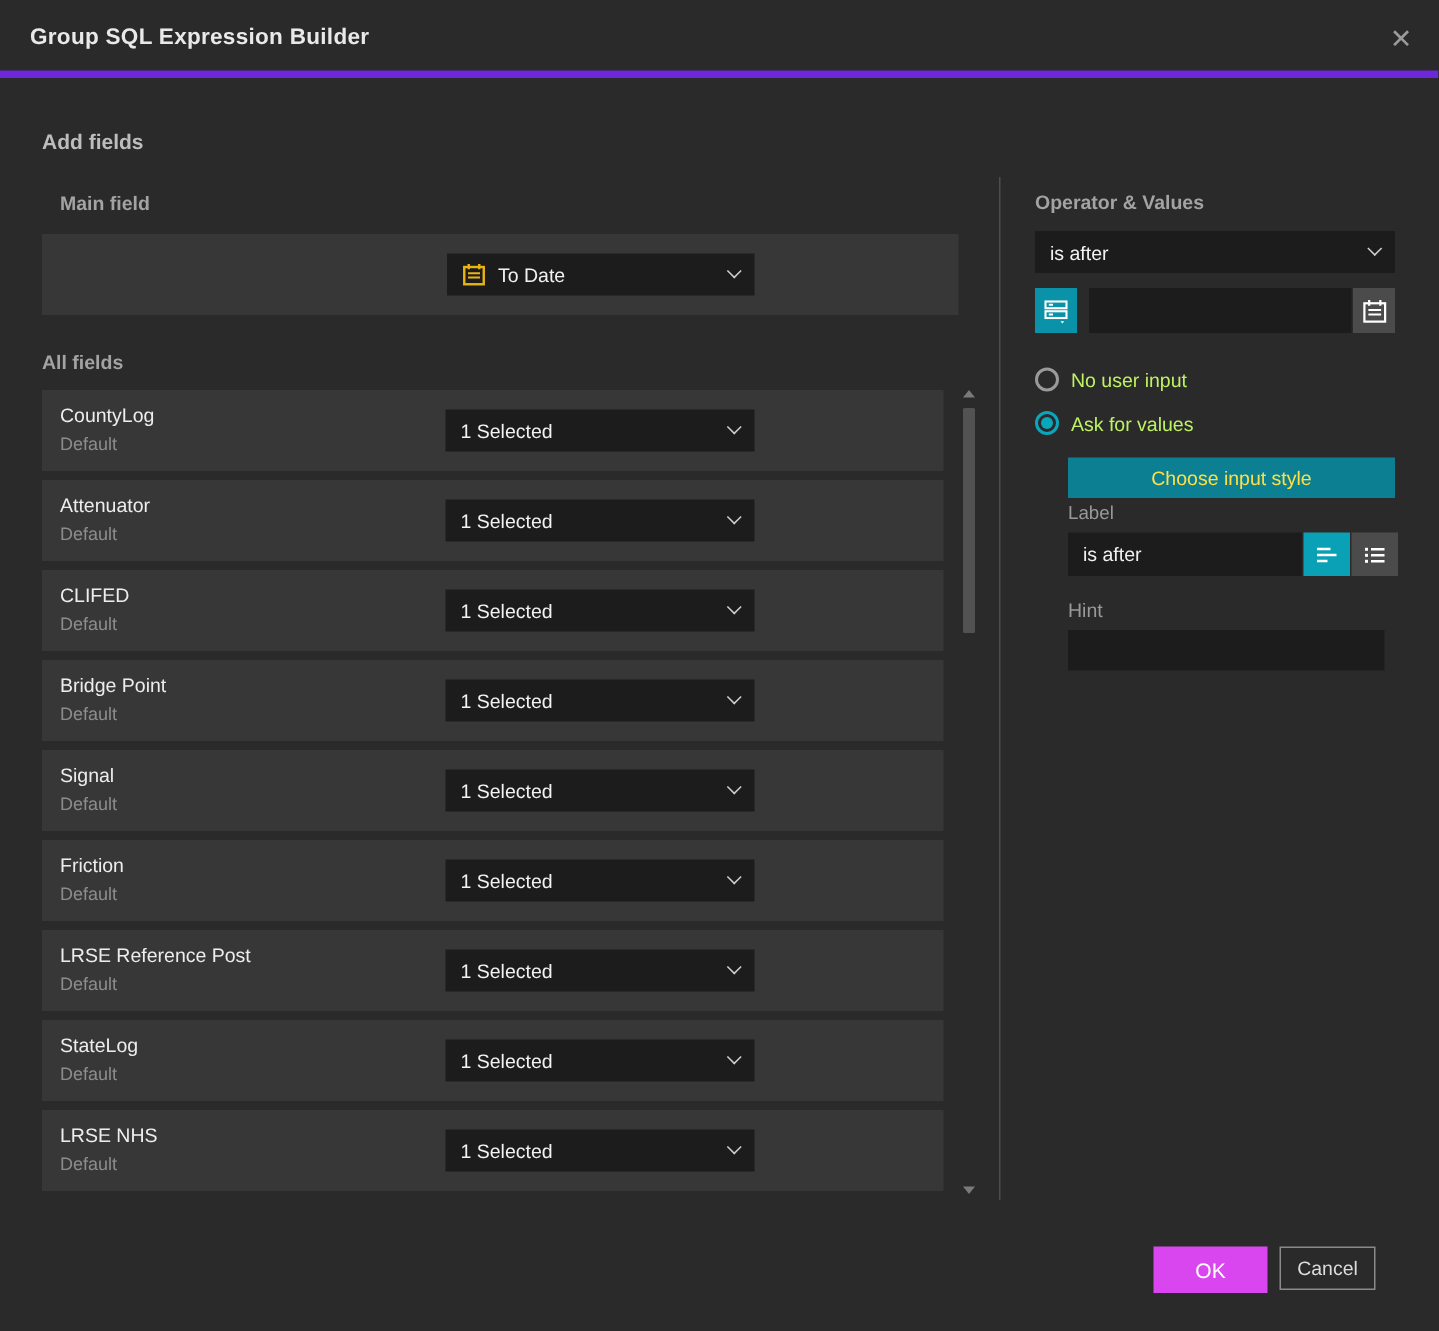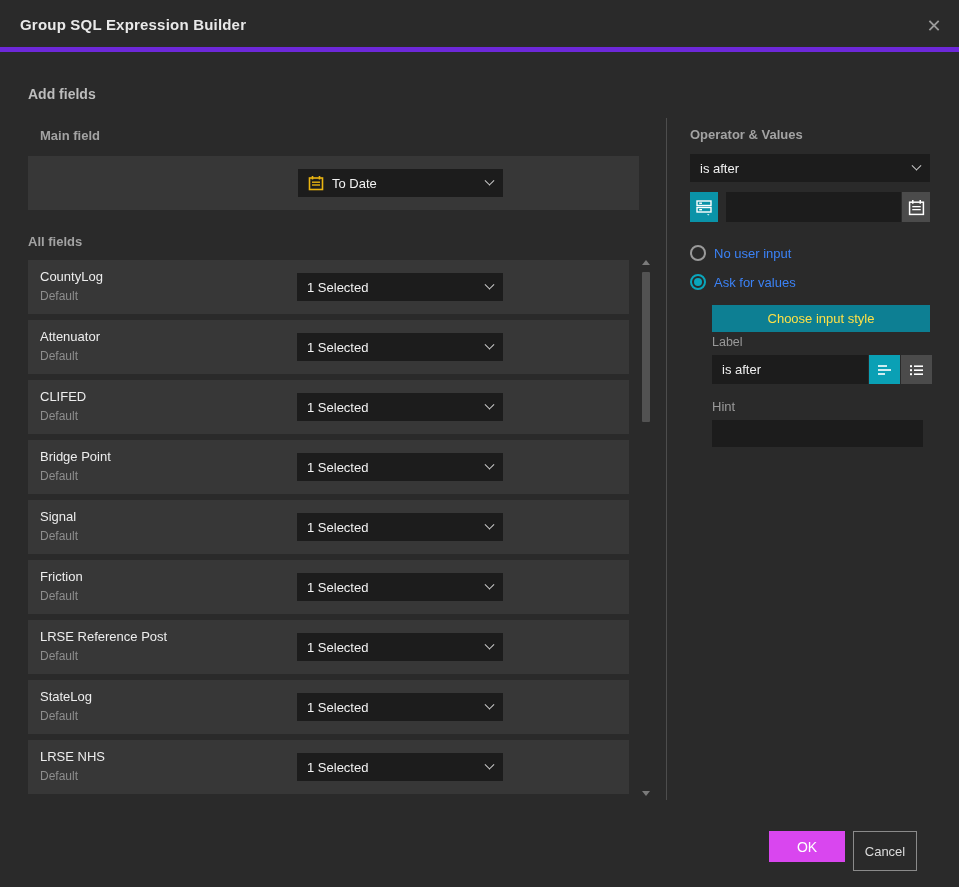--- a/index.html
+++ b/index.html
@@ -90,21 +90,21 @@
     font-family:"Liberation Sans", sans-serif;
   }
 
   .radio-row { position:absolute; left:690px; display:flex; align-items:center; cursor:pointer; }
   .radio-outer {
     width:16px; height:16px; border-radius:50%; border:2px solid #9a9a9a;
     margin-right:8px; flex:none; background:transparent;
   }
   .radio-outer.sel { border-color:#0aa6bc; display:flex; align-items:center; justify-content:center; }
   .radio-dot { width:8px; height:8px; border-radius:50%; background:#0aa6bc; }
-  .radio-label { font-size:13px; color:#3b82f6; }
+  .radio-label { font-size:13px; color:#bef264; }
 
   .btn-choose {
     position:absolute; left:712px; top:305px; width:218px; height:27px;
     background:#0d7f93; color:#fde047; border:none; font-size:13px; cursor:pointer;
     font-family:"Liberation Sans", sans-serif;
   }
   .lbl-small { position:absolute; font-size:12.5px; color:#999; }
   .label-input {
     position:absolute; left:712px; top:355px; width:156px; height:29px;
     background:#1c1c1c; border:none; color:#f0f0f0; font-size:13px; padding:0 10px;
@@ -120,21 +120,21 @@
     font-family:"Liberation Sans", sans-serif;
   }
 
   
   .btn-ok {
     position:absolute; left:769px; top:831px; width:76px; height:31px;
     background:#d946ef; color:#fff; border:none; font-size:14px; cursor:pointer;
     font-family:"Liberation Sans", sans-serif;
   }
   .btn-cancel {
-    position:absolute; left:853px; top:831px; width:64px; height:40px;
+    position:absolute; left:853px; top:831px; width:64px; height:29px;
     background:transparent; color:#dcdcdc; border:1px solid #8a8a8a; font-size:13px;
     cursor:pointer; font-family:"Liberation Sans", sans-serif;
   }
 </style>
 </head>
 <body>
 
 <div class="dlg-header">
   <div class="dlg-title">Group SQL Expression Builder</div>
   <div class="close-btn">✕</div>

